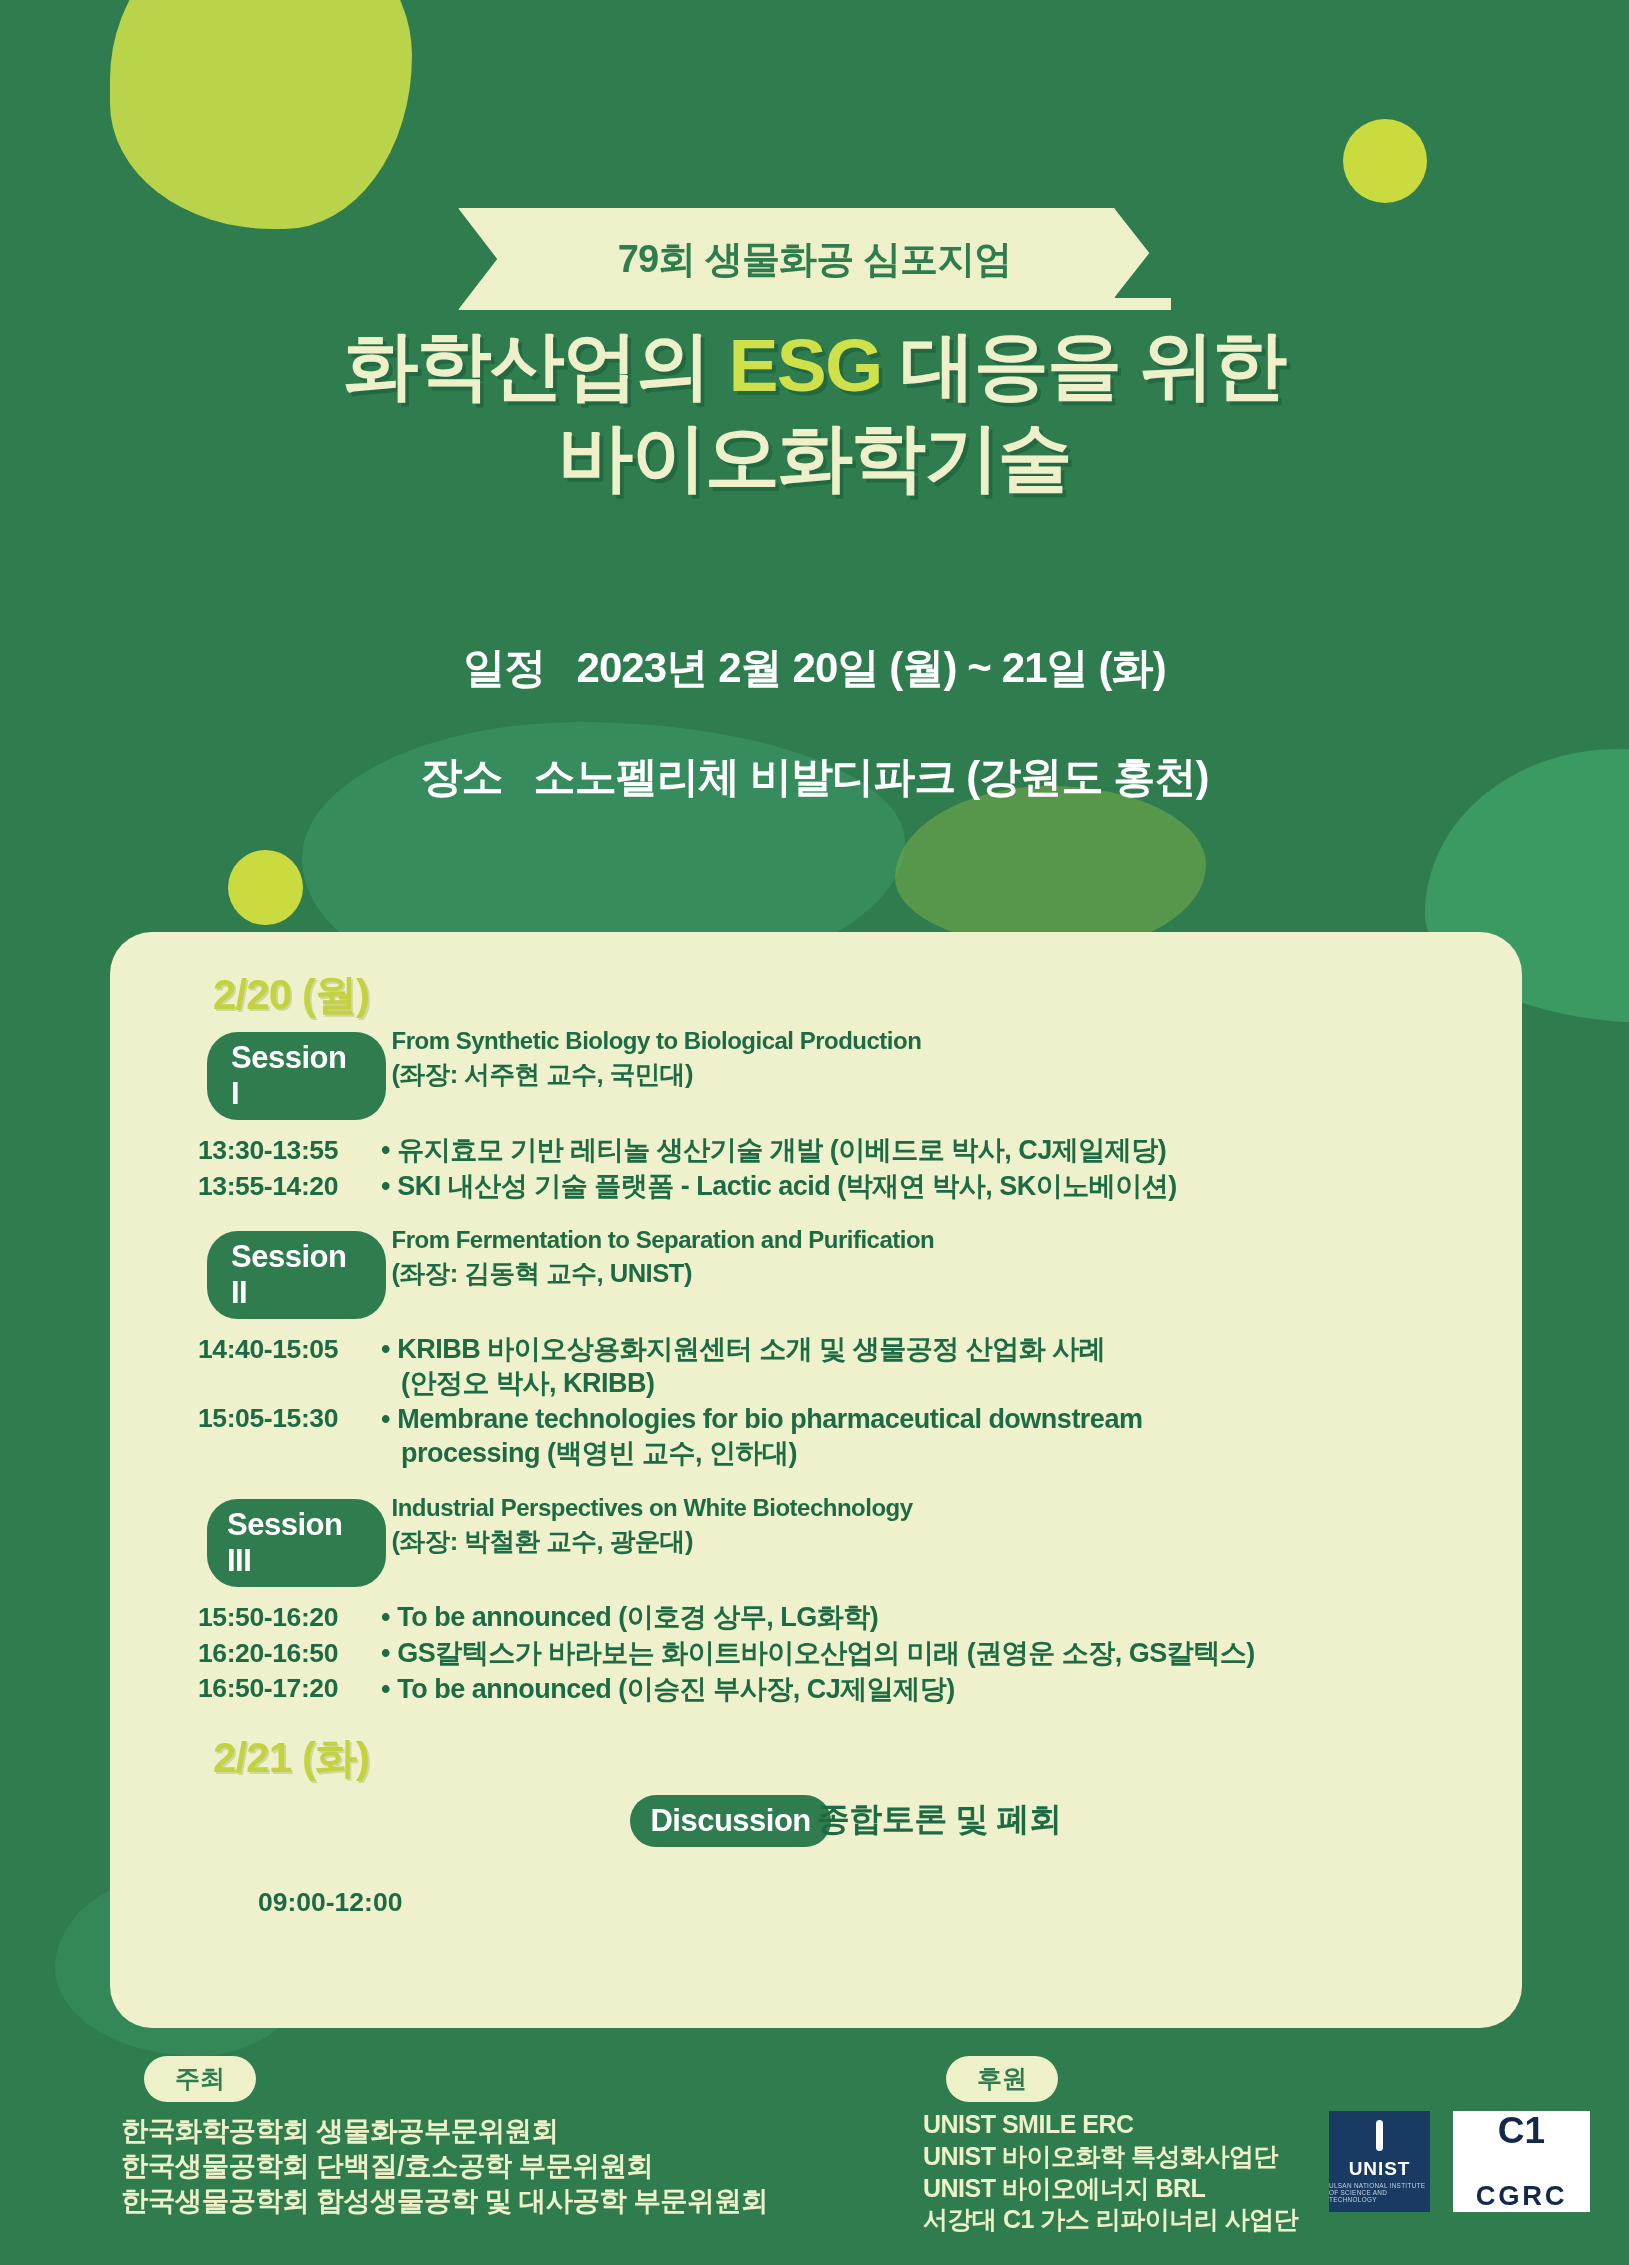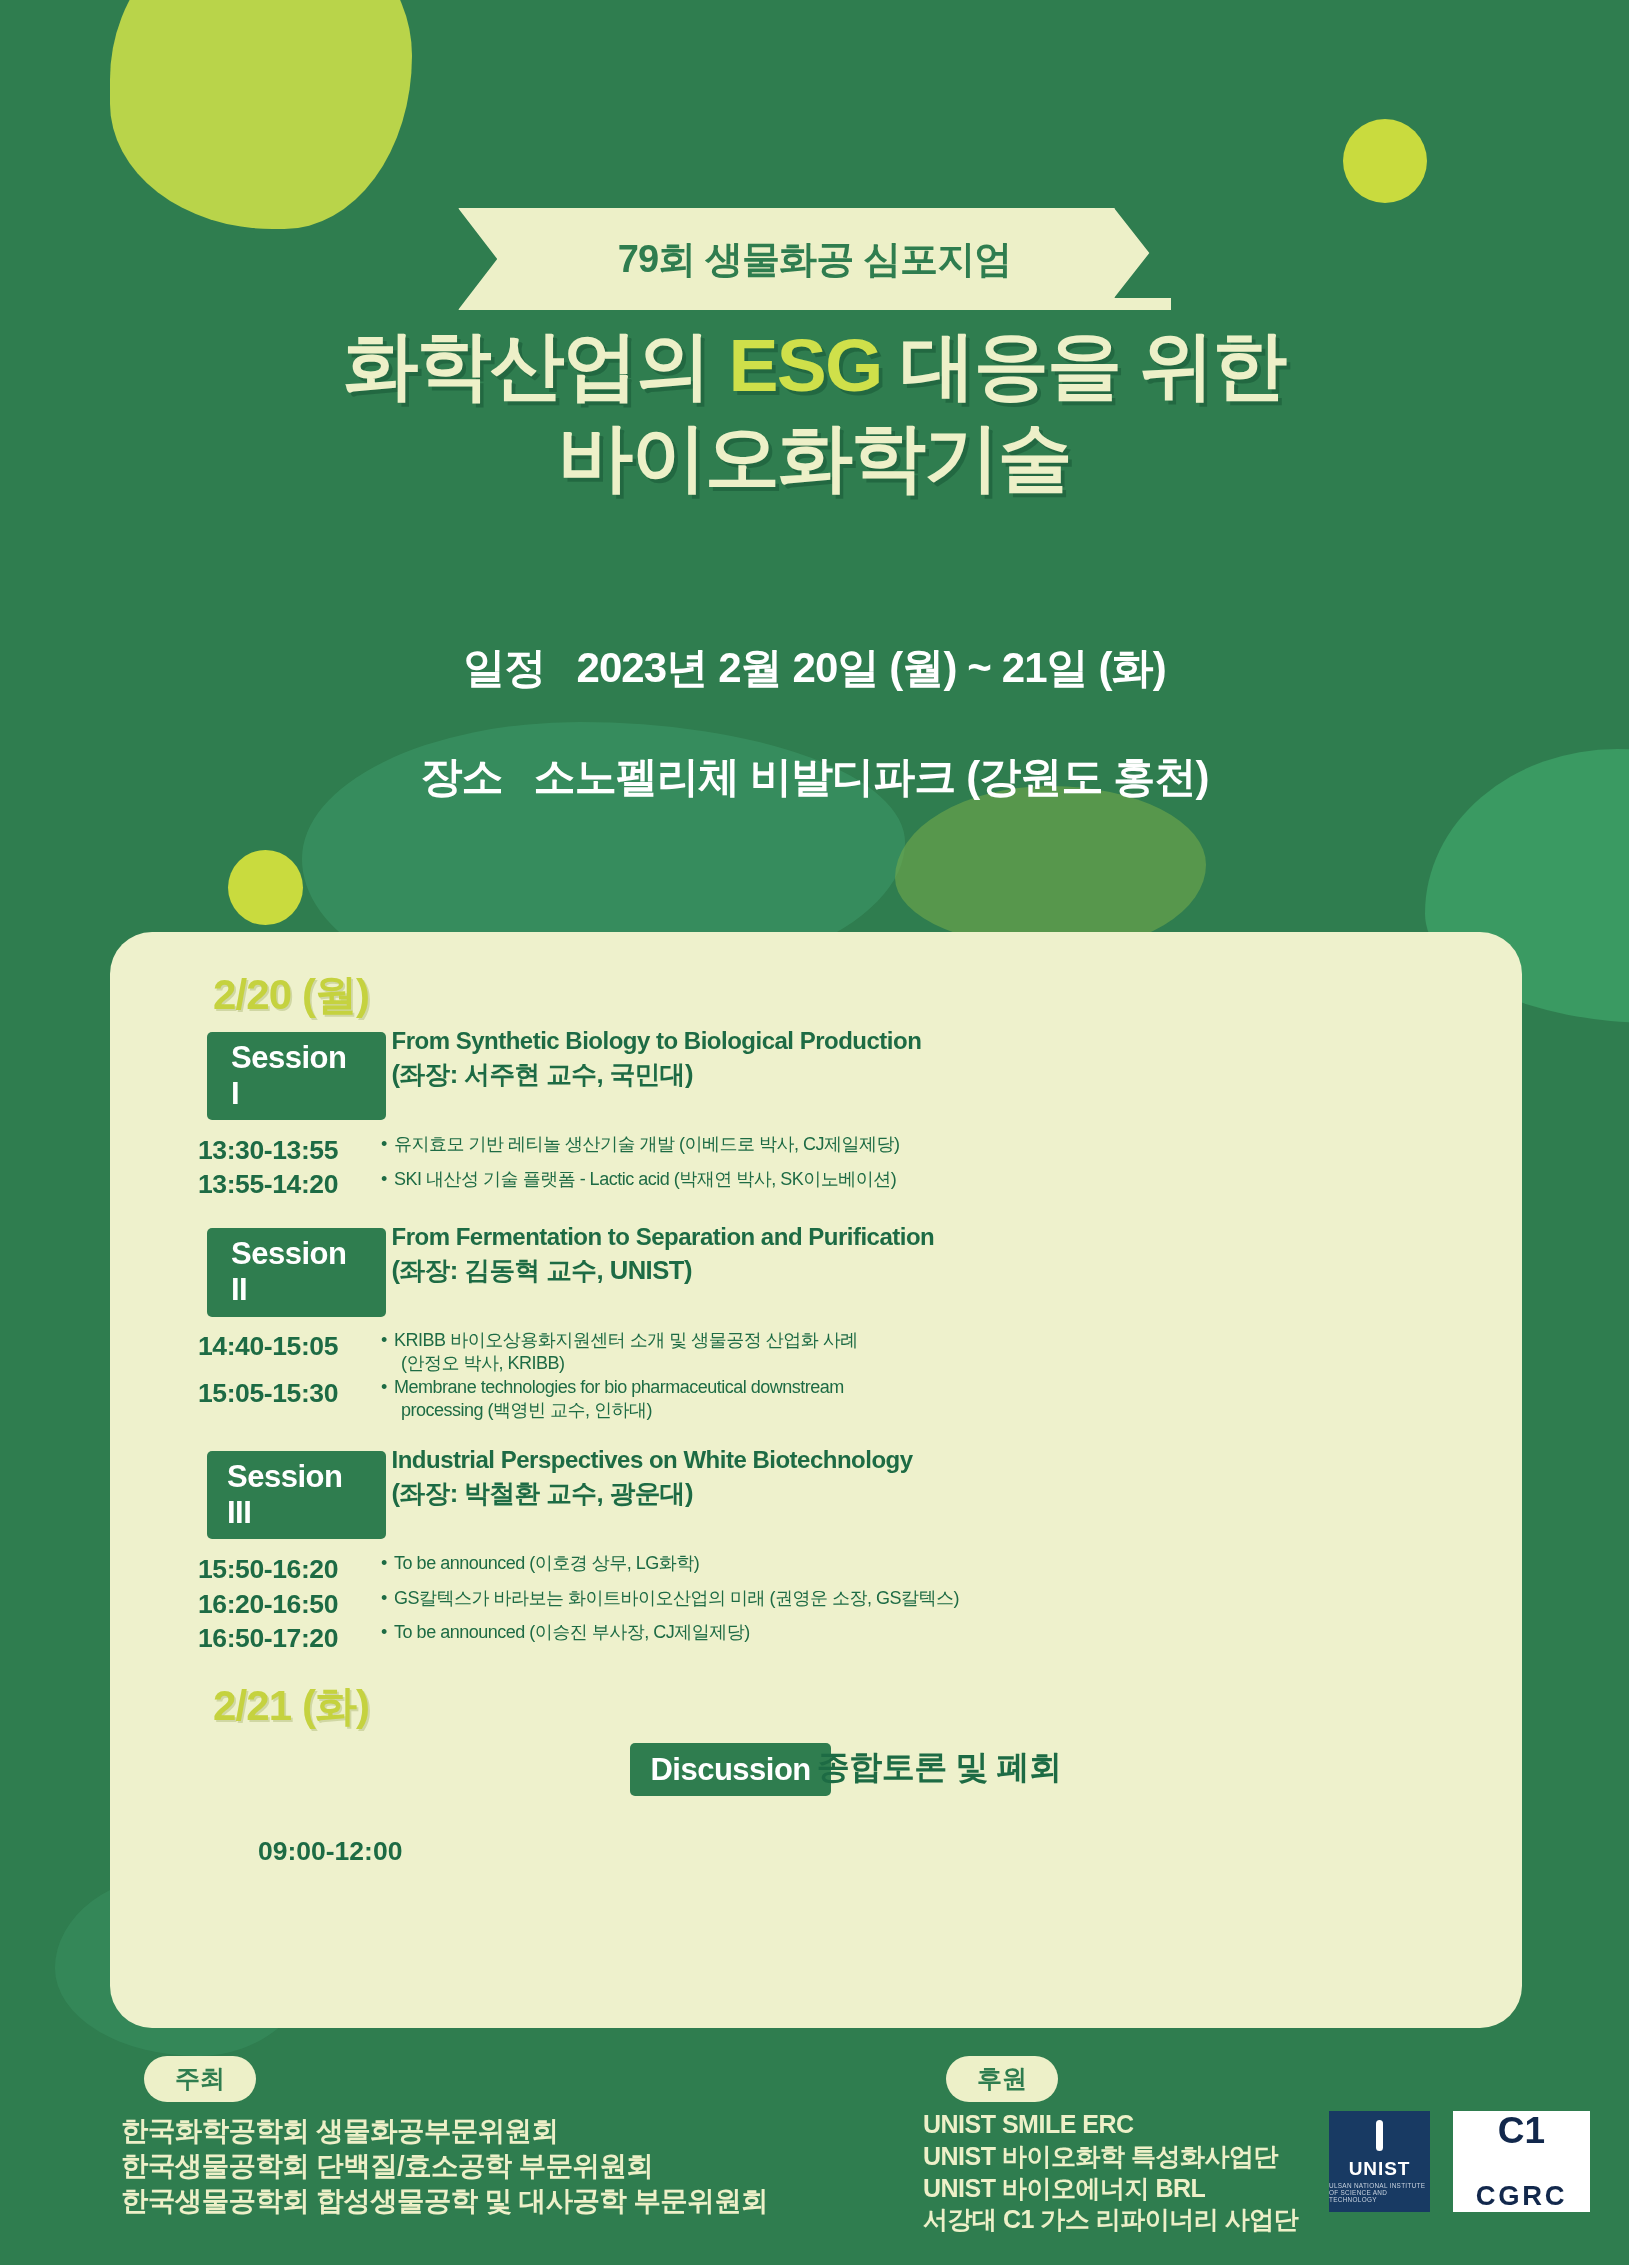--- a/index.html
+++ b/index.html
@@ -113,21 +113,21 @@
     margin: 9.1px 0 5.5px 66px;
     text-shadow: 1.8px 1.8px 0 rgba(120,140,40,.25);
   }
   .day-2 { margin-top: 24px; }
 
   .block { display: flex; margin-top: 5.5px; }
   .pillcol { width: 239px; flex: none; padding-top: 3.7px; }
   .pill {
     display: inline-block;
     background: #2f7d4f; color: #ffffff;
-    border-radius: 5px;
+    border-radius: 31px;
     padding: 8.2px 24px;
     font-size: 31px; font-weight: 700;
     letter-spacing: -0.5px;
     margin-left: 60px;
   }
   .pill-wide { padding: 8.2px 20px; }
   .bodycol { flex: 1; padding-left: 5.5px; }
   .sess-title {
     color: #1d6b44; font-size: 24px; font-weight: 700;
     letter-spacing: -0.5px; line-height: 1.12;
@@ -140,21 +140,21 @@
   .rows { margin-top: 12.8px; }
   .row { display: flex; align-items: flex-start; margin-bottom: 1.8px; }
   .time {
     width: 234px; flex: none;
     color: #1d6b44; font-size: 26.5px; font-weight: 700;
     letter-spacing: -0.4px; text-align: left;
     padding-left: 51px; box-sizing: border-box;
     padding-top: 1.8px;
   }
   .talk {
-    color: #1d6b44; font-size: 18px; font-weight: 400;
+    color: #1d6b44; font-size: 27px; font-weight: 700;
     letter-spacing: -0.5px; line-height: 1.26;
     flex: 1;
   }
   .talk .bullet { margin-right: 7.3px; }
   .talk .cont { display: block; padding-left: 20px; }
 
   .disc-row { display: flex; align-items: center; margin-top: 5.5px; justify-content: center; }
   .disc-text {
     color: #1d6b44; font-size: 33px; font-weight: 700;
     letter-spacing: -0.5px; padding-left: 7.3px;

